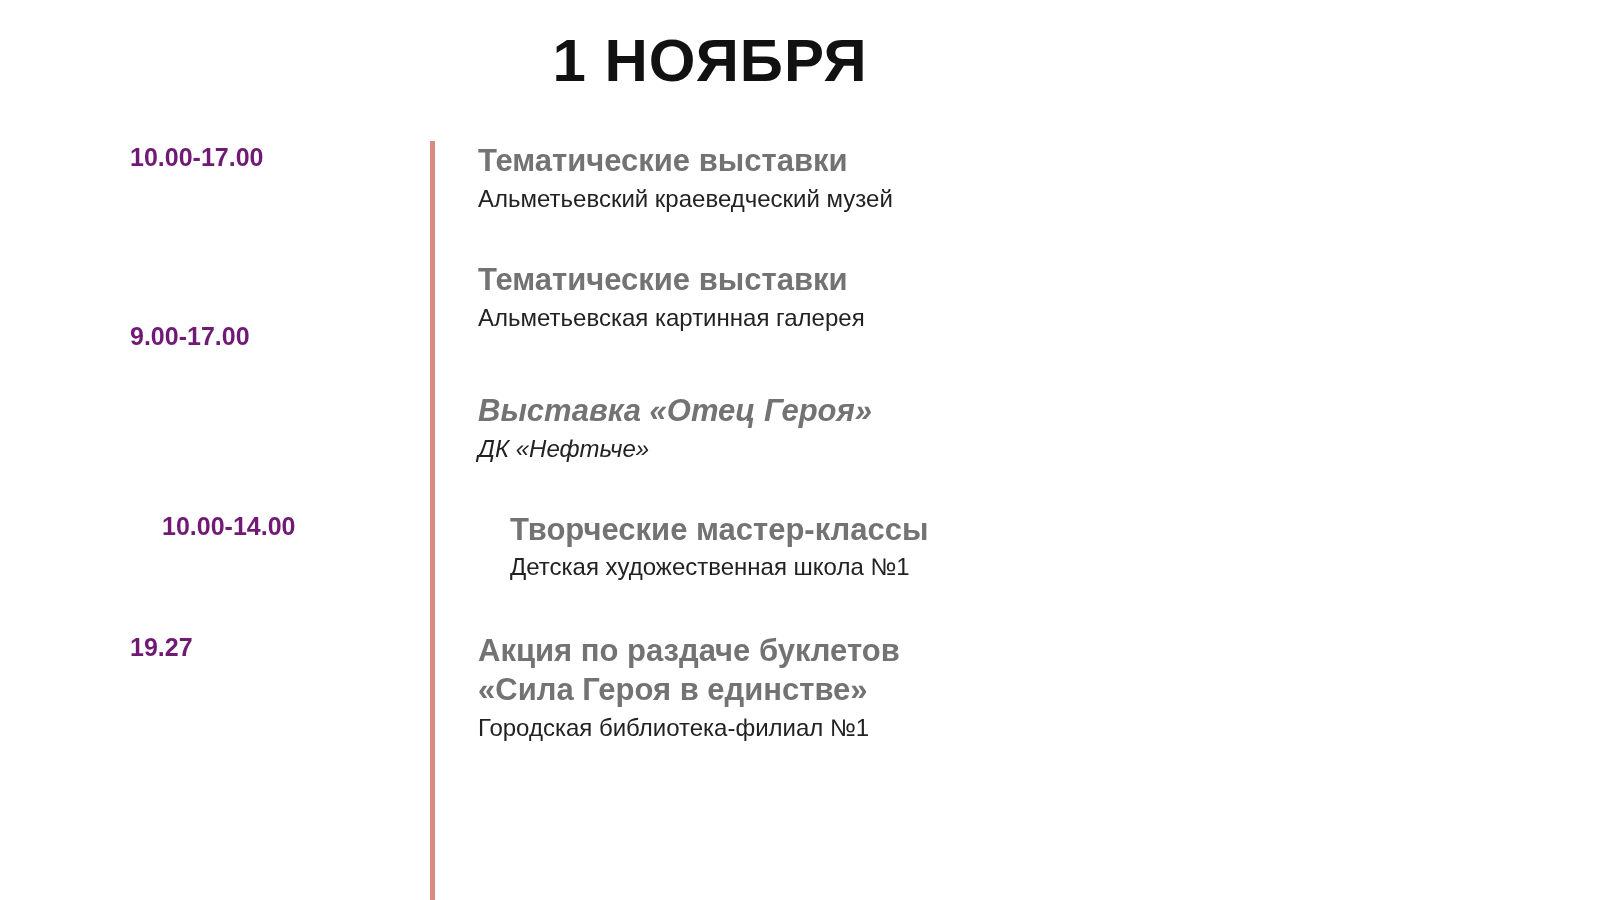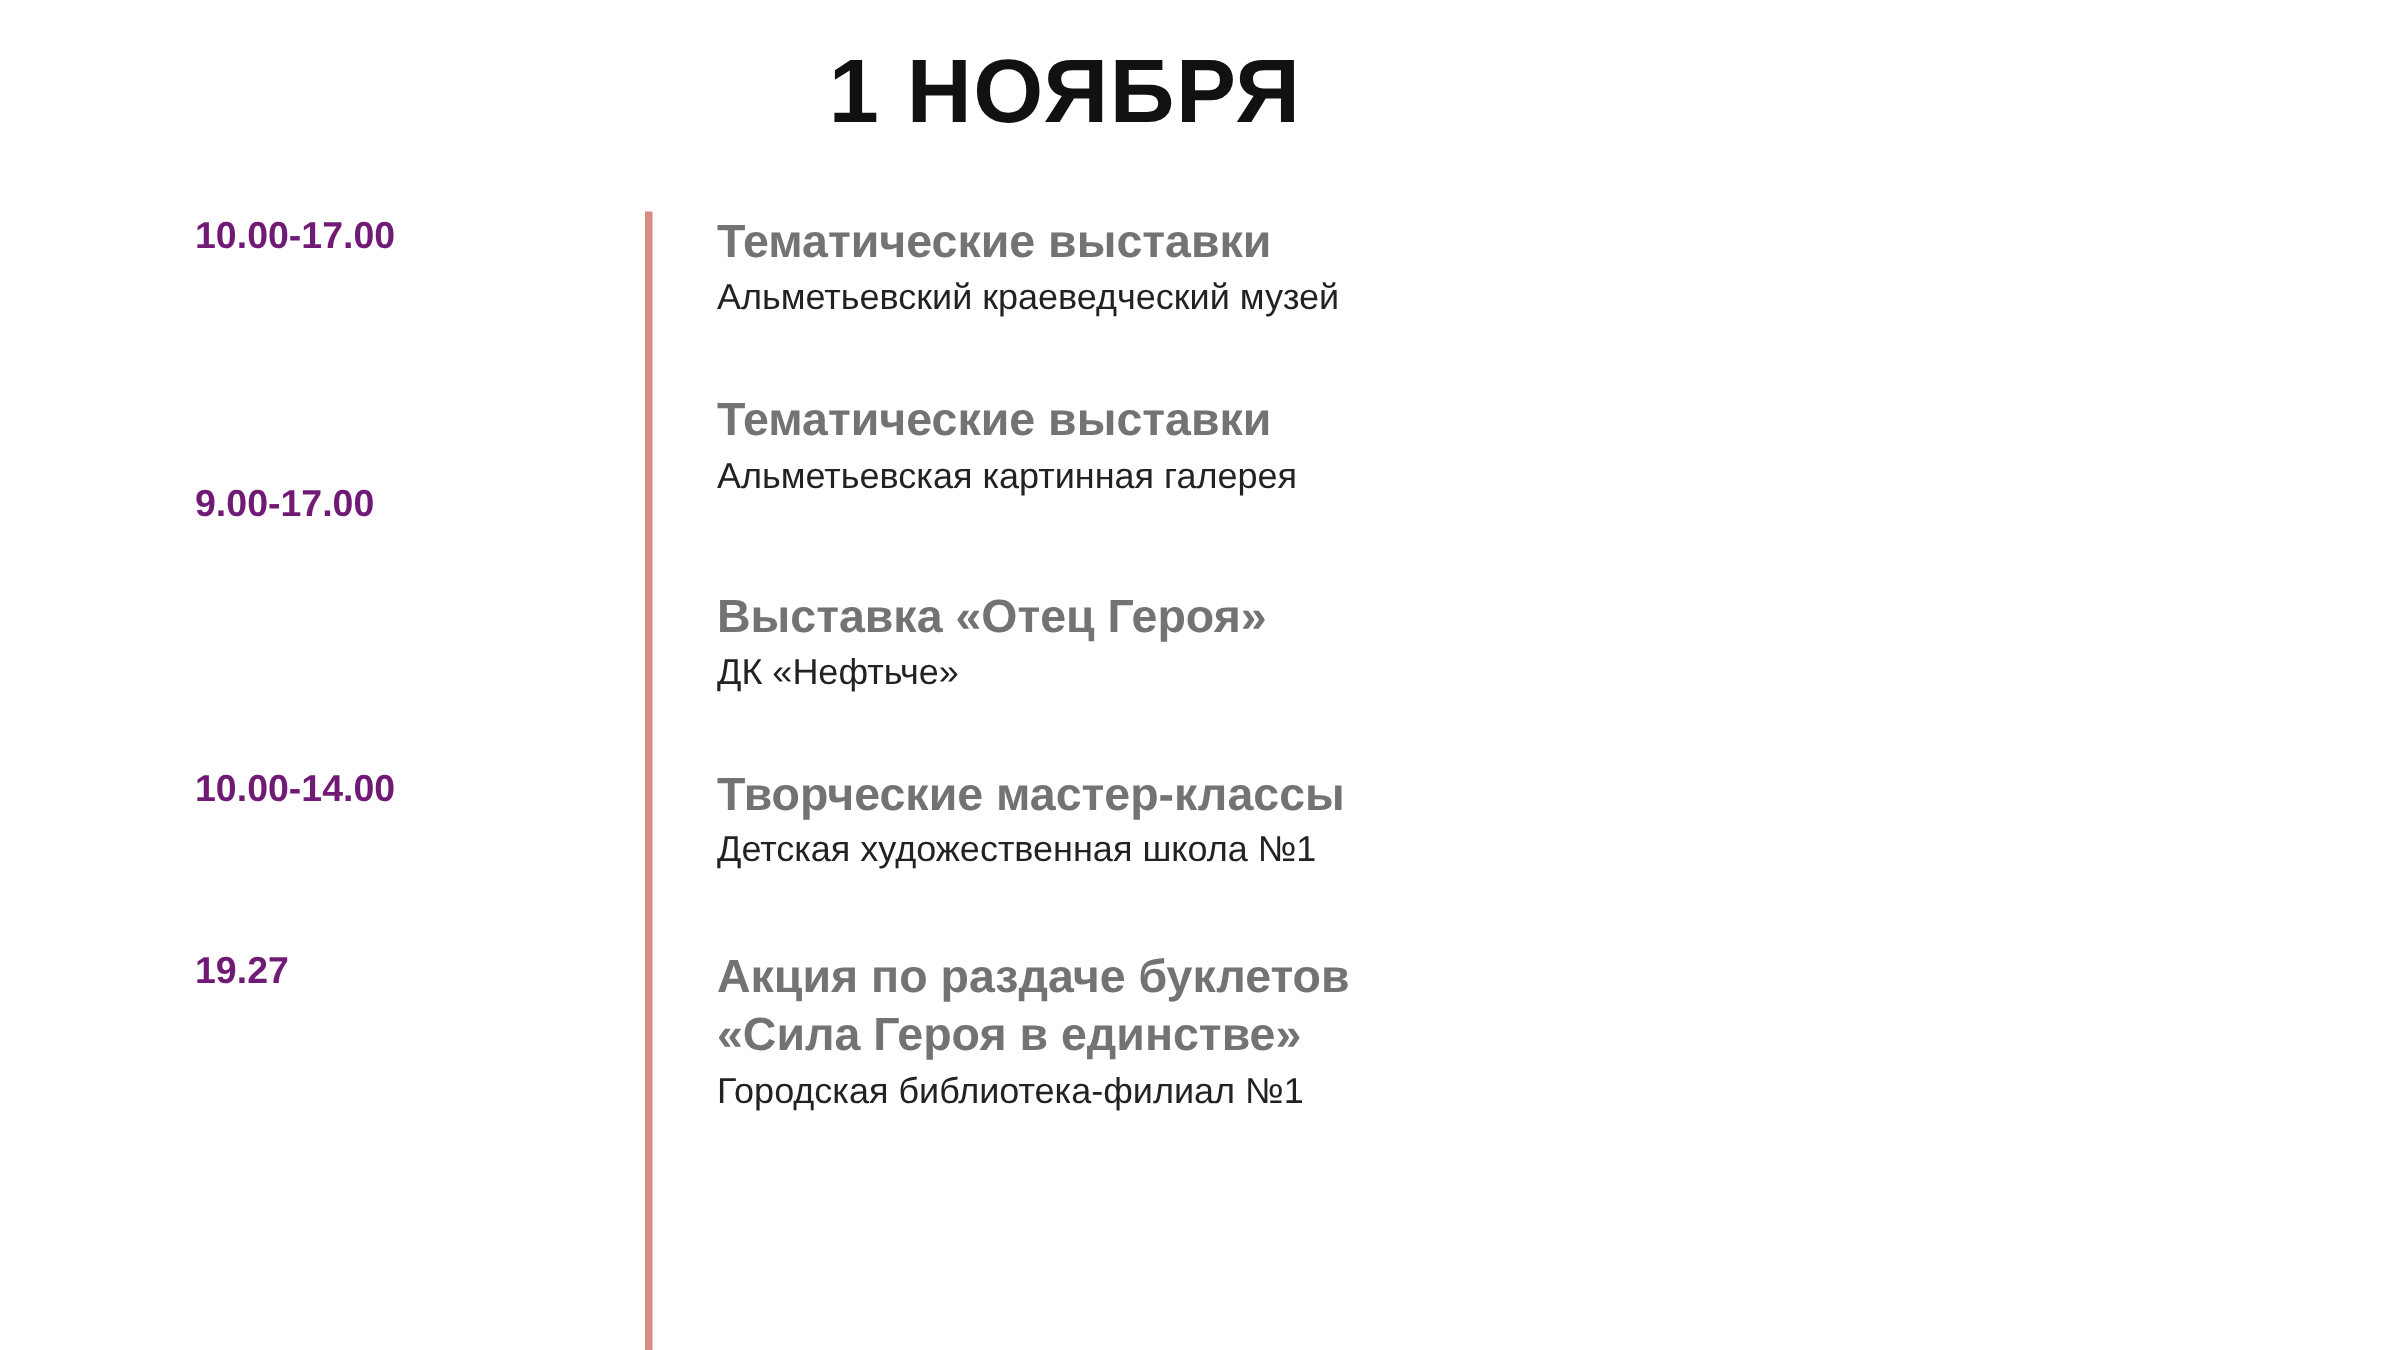--- a/index.html
+++ b/index.html
@@ -74,22 +74,22 @@
     display: block;
   }
   .event-place {
     font-size: 24px;
     font-weight: normal;
     color: #222222;
     line-height: 1.3;
   }
   .row-1 { margin-bottom: 46px; }
   .row-2 { margin-bottom: 40px; }
-  .row-3 { margin-bottom: 46px; }
-  .row-4 { margin-bottom: 48px; }
+  .row-3 { margin-bottom: 46px; font-style: italic; }
+  .row-4 { margin-bottom: 48px; margin-left: 32px; }
 </style>
 </head>
 <body>
 
 <div class="page">
 
   <div class="title">1 НОЯБРЯ</div>
 
   <div class="schedule">
     <div class="divider"></div>

